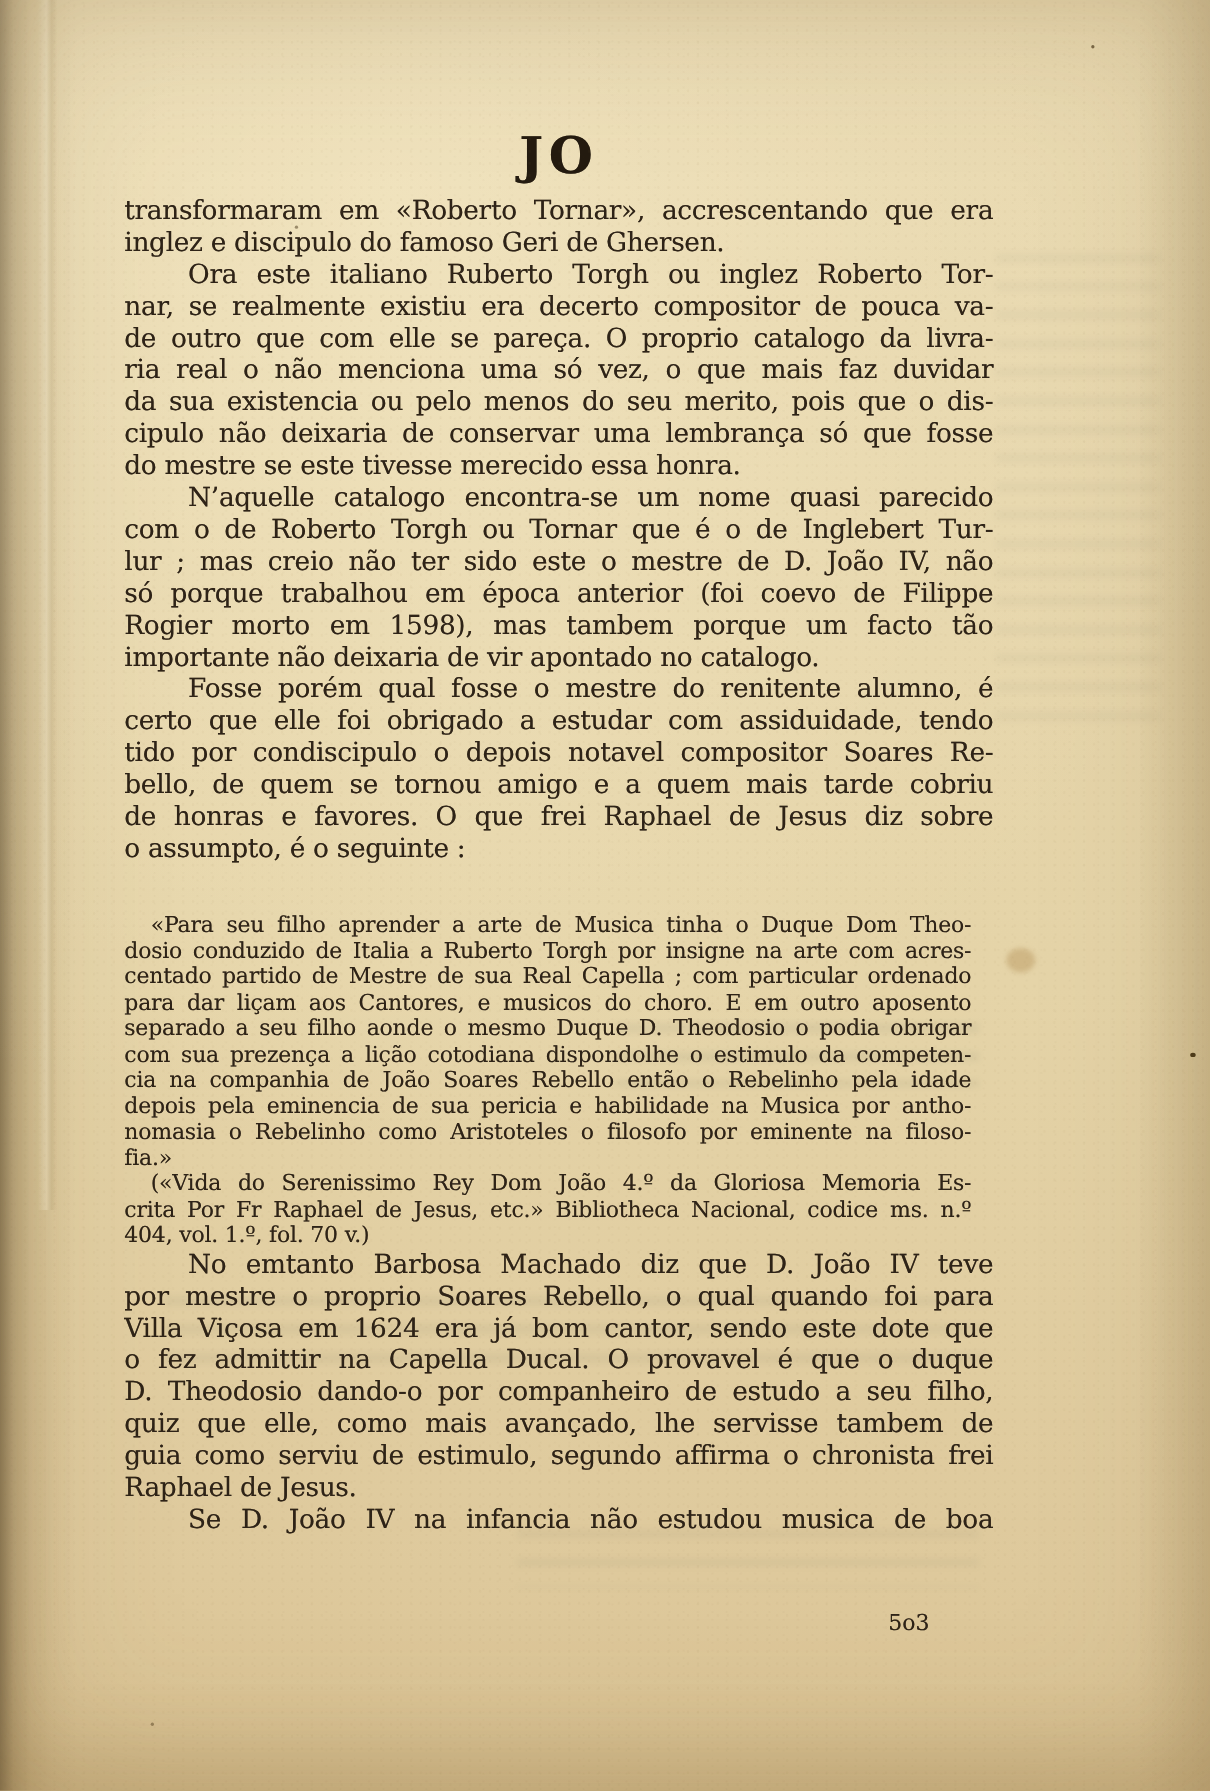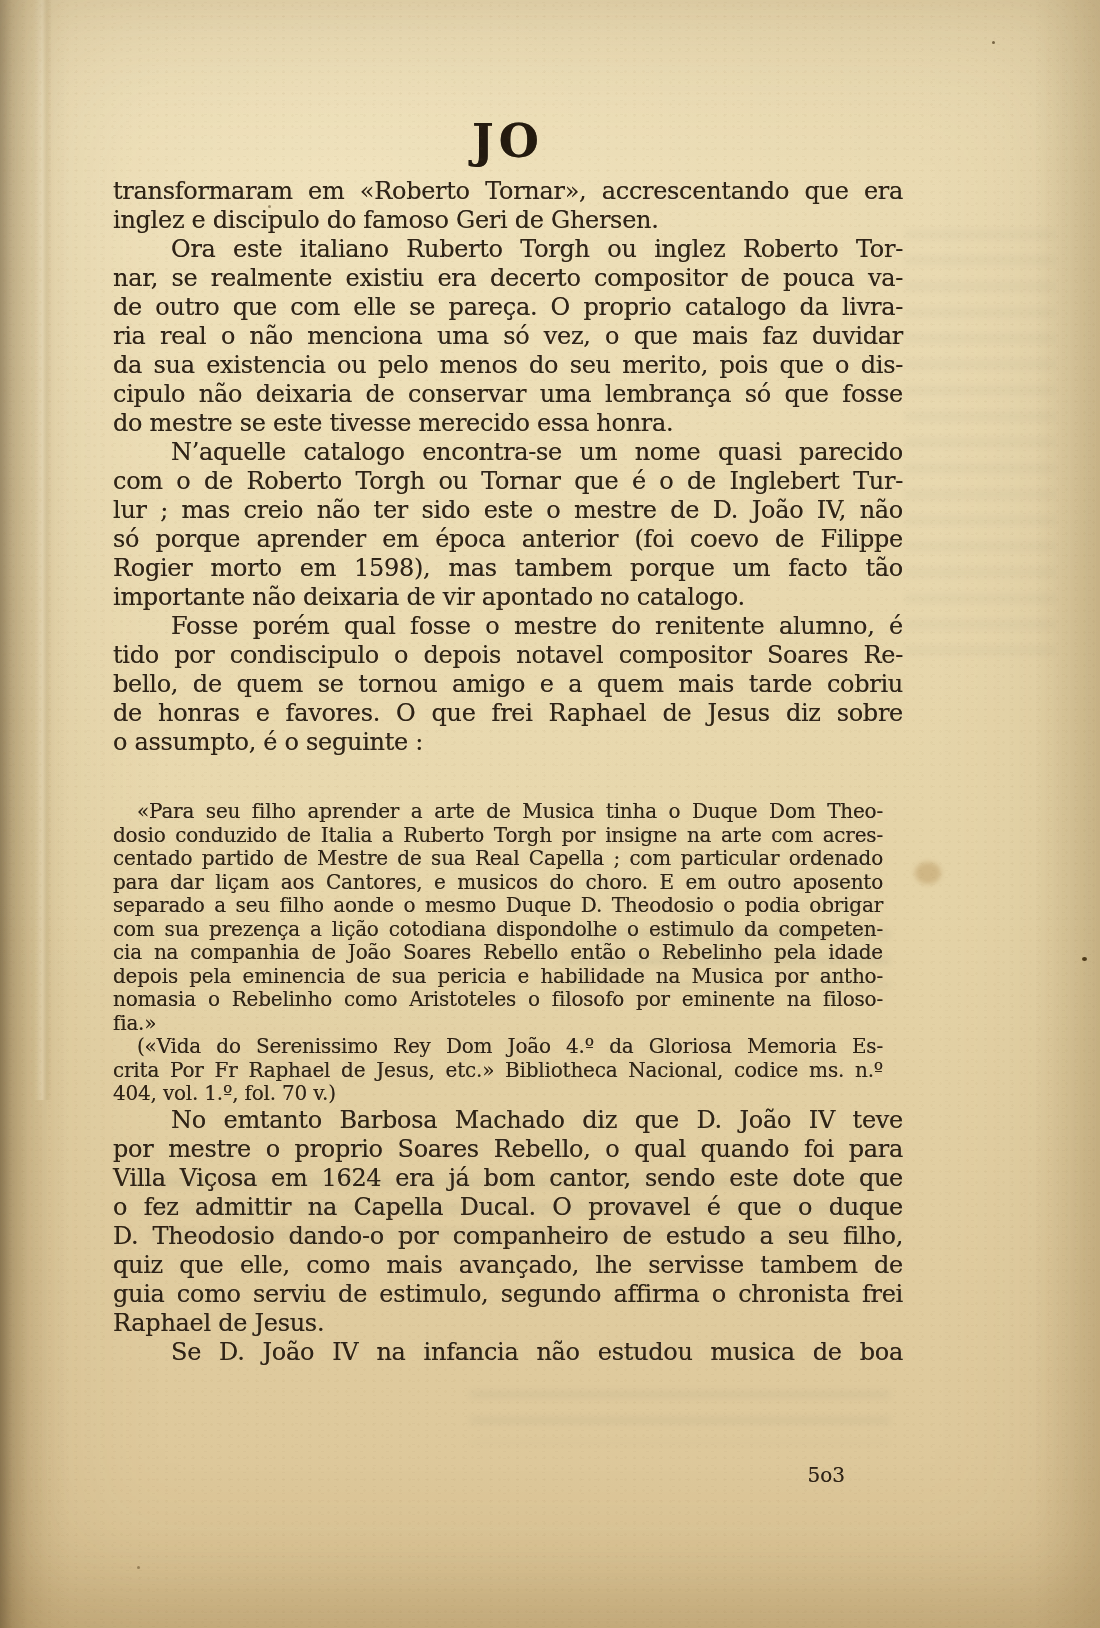--- a/index.html
+++ b/index.html
@@ -96,24 +96,25 @@
         <div class="line indent just" data-name="text-line">Ora este italiano Ruberto Torgh ou inglez Roberto Tor-</div>
         <div class="line just" data-name="text-line">nar, se realmente existiu era decerto compositor de pouca va-</div>
         <div class="line just" data-name="text-line">de outro que com elle se pareça. O proprio catalogo da livra-</div>
         <div class="line just" data-name="text-line">ria real o não menciona uma só vez, o que mais faz duvidar</div>
         <div class="line just" data-name="text-line">da sua existencia ou pelo menos do seu merito, pois que o dis-</div>
         <div class="line just" data-name="text-line">cipulo não deixaria de conservar uma lembrança só que fosse</div>
         <div class="line" data-name="text-line">do mestre se este tivesse merecido essa honra.</div>
         <div class="line indent just" data-name="text-line">N’aquelle catalogo encontra-se um nome quasi parecido</div>
         <div class="line just" data-name="text-line">com o de Roberto Torgh ou Tornar que é o de Inglebert Tur-</div>
         <div class="line just" data-name="text-line">lur ; mas creio não ter sido este o mestre de D. João IV, não</div>
-        <div class="line just" data-name="text-line">só porque aprender em época anterior (foi coevo de Filippe</div>
+        <div class="line just" data-name="text-line">só porque trabalhou em época anterior (foi coevo de Filippe</div>
         <div class="line just" data-name="text-line">Rogier morto em 1598), mas tambem porque um facto tão</div>
         <div class="line" data-name="text-line">importante não deixaria de vir apontado no catalogo.</div>
         <div class="line indent just" data-name="text-line">Fosse porém qual fosse o mestre do renitente alumno, é</div>
+        <div class="line just" data-name="text-line">certo que elle foi obrigado a estudar com assiduidade, tendo</div>
         <div class="line just" data-name="text-line">tido por condiscipulo o depois notavel compositor Soares Re-</div>
         <div class="line just" data-name="text-line">bello, de quem se tornou amigo e a quem mais tarde cobriu</div>
         <div class="line just" data-name="text-line">de honras e favores. O que frei Raphael de Jesus diz sobre</div>
         <div class="line" data-name="text-line">o assumpto, é o seguinte :</div>
       </div>
       <div class="block quote" data-name="block-quote">
         <div class="line indent just" data-name="text-line">«Para seu filho aprender a arte de Musica tinha o Duque Dom Theo-</div>
         <div class="line just" data-name="text-line">dosio conduzido de Italia a Ruberto Torgh por insigne na arte com acres-</div>
         <div class="line just" data-name="text-line">centado partido de Mestre de sua Real Capella ; com particular ordenado</div>
         <div class="line just" data-name="text-line">para dar liçam aos Cantores, e musicos do choro. E em outro aposento</div>

